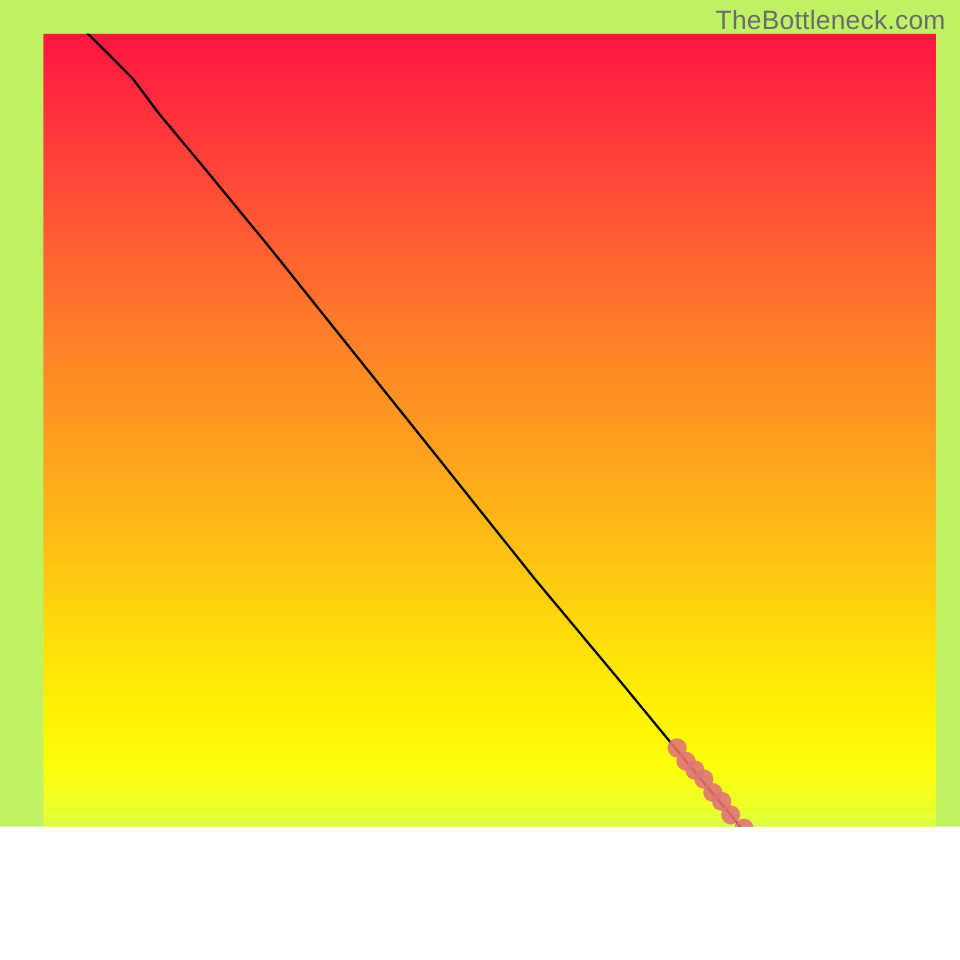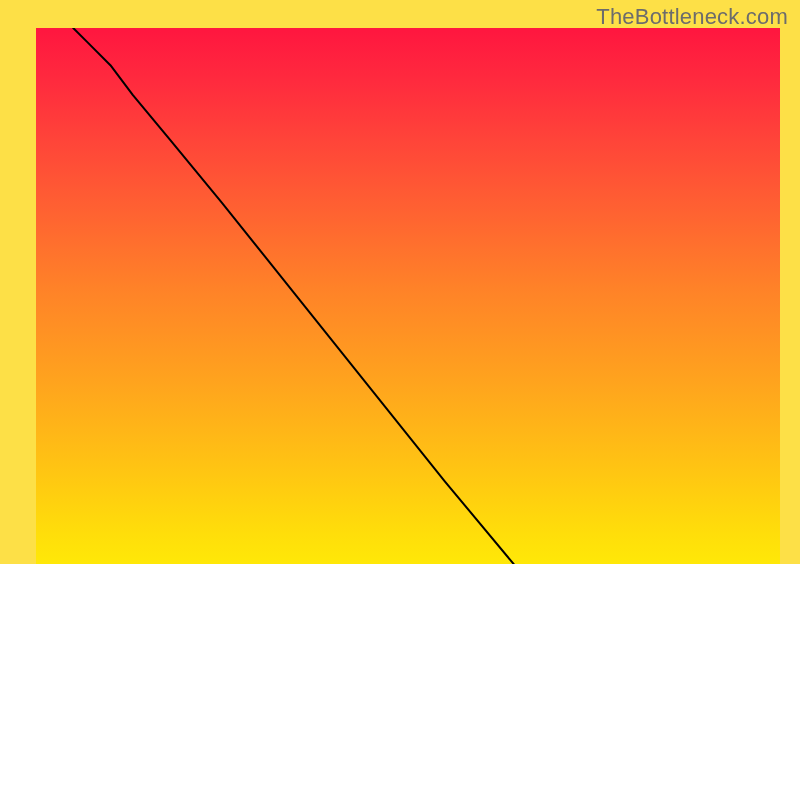--- a/index.html
+++ b/index.html
@@ -4,22 +4,22 @@
 <style>
   body {
     margin: 0;
     padding: 0;
     background: #ffffff;
     font-family: Arial, Helvetica, sans-serif;
   }
   .chart-container {
     position: relative;
     width: 800px;
-    height: 564px;
-    background: #fde047;
+    height: 689px;
+    background: #bef264;
   }
   .watermark {
     position: absolute;
     top: 4px;
     right: 12px;
     font-size: 22px;
     color: #6c6c6c;
     font-weight: 500;
     letter-spacing: 0.2px;
     z-index: 10;

